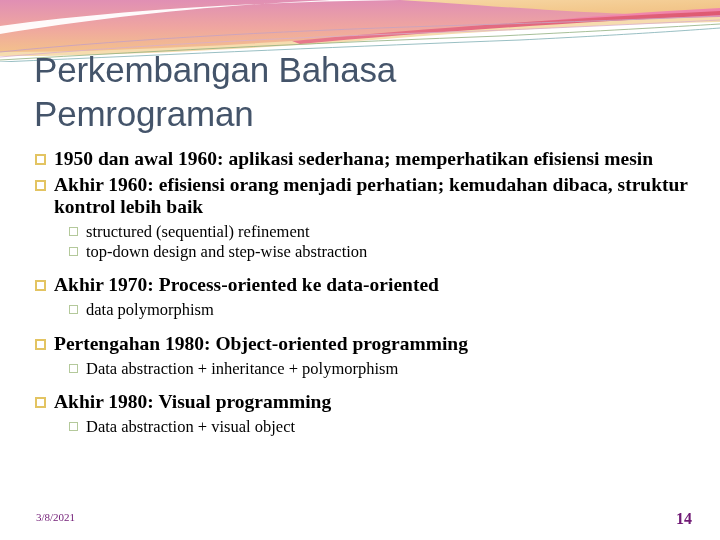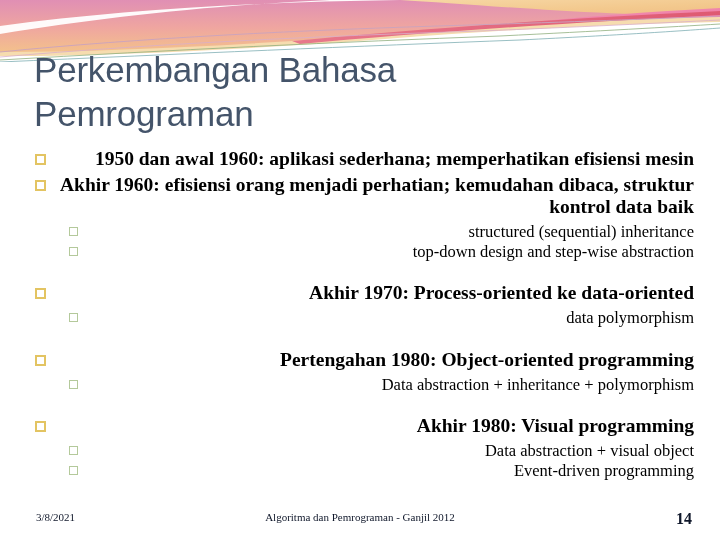--- a/index.html
+++ b/index.html
@@ -53,21 +53,20 @@
     position: absolute;
     left: 34px;
     top: 148px;
     width: 660px;
   }
 
   ul.lvl1, ul.lvl2 {
     list-style: none;
     margin: 0;
     padding: 0;
-    text-align: right;
   }
   ul.lvl2 {
     margin-left: 34px;
   }
 
   li.b1, li.b2 {
     position: relative;
     color: #000000;
     text-indent: 0;
   }
@@ -105,31 +104,31 @@
   }
   li.b2::before {
     left: 1px;
     top: 5px;
     width: 9px;
     height: 9px;
     border: 1.6px solid #B4C99B;
   }
 
   
-  .gap-top { margin-top: 21px; }
+  .gap-top { margin-top: 13px; }
   .gap-top-sm { margin-top: 4px; }
 
   
   #footer {
     position: absolute;
     left: 0;
     top: 508px;
     width: 720px;
     height: 24px;
-    color: #0f172a;
+    color: #701a75;
     font-family: "Liberation Serif", serif;
   }
   #footer .f-date {
     position: absolute;
     left: 36px;
     top: 3px;
     font-size: 11px;
   }
   #footer .f-center {
     position: absolute;
@@ -202,48 +201,46 @@
   </div>
 
   <div id="title">Perkembangan Bahasa Pemrograman</div>
 
   <div id="content">
 
     <ul class="lvl1">
 
       <li class="b1">1950 dan awal 1960: aplikasi sederhana; memperhatikan efisiensi mesin</li>
 
-      <li class="b1 gap-top-sm">Akhir 1960: efisiensi orang menjadi perhatian; kemudahan dibaca, struktur kontrol data baik</li>
-
-      <ul class="lvl2">
-        <li class="b2 gap-top-sm">structured (sequential) inheritance</li>
+      <li class="b1 gap-top-sm">Akhir 1960: efisiensi orang menjadi perhatian; kemudahan dibaca, struktur kontrol lebih baik</li>
+
+      <ul class="lvl2">
+        <li class="b2 gap-top-sm">structured (sequential) refinement</li>
         <li class="b2">top-down design and step-wise abstraction</li>
       </ul>
 
       <li class="b1 gap-top">Akhir 1970: Process-oriented ke data-oriented</li>
 
       <ul class="lvl2">
         <li class="b2 gap-top-sm">data polymorphism</li>
       </ul>
 
       <li class="b1 gap-top">Pertengahan 1980: Object-oriented programming</li>
 
       <ul class="lvl2">
         <li class="b2 gap-top-sm">Data abstraction + inheritance + polymorphism</li>
       </ul>
 
       <li class="b1 gap-top">Akhir 1980: Visual programming</li>
 
       <ul class="lvl2">
         <li class="b2 gap-top-sm">Data abstraction + visual object</li>
-        <li class="b2">Event-driven programming</li>
       </ul>
 
     </ul>
   </div>
 
   <div id="footer">
     <div class="f-date">3/8/2021</div>
-    <div class="f-center">Algoritma dan Pemrograman - Ganjil 2012</div>
     <div class="f-page">14</div>
   </div>
 
 </div>
 
 </body></html>

